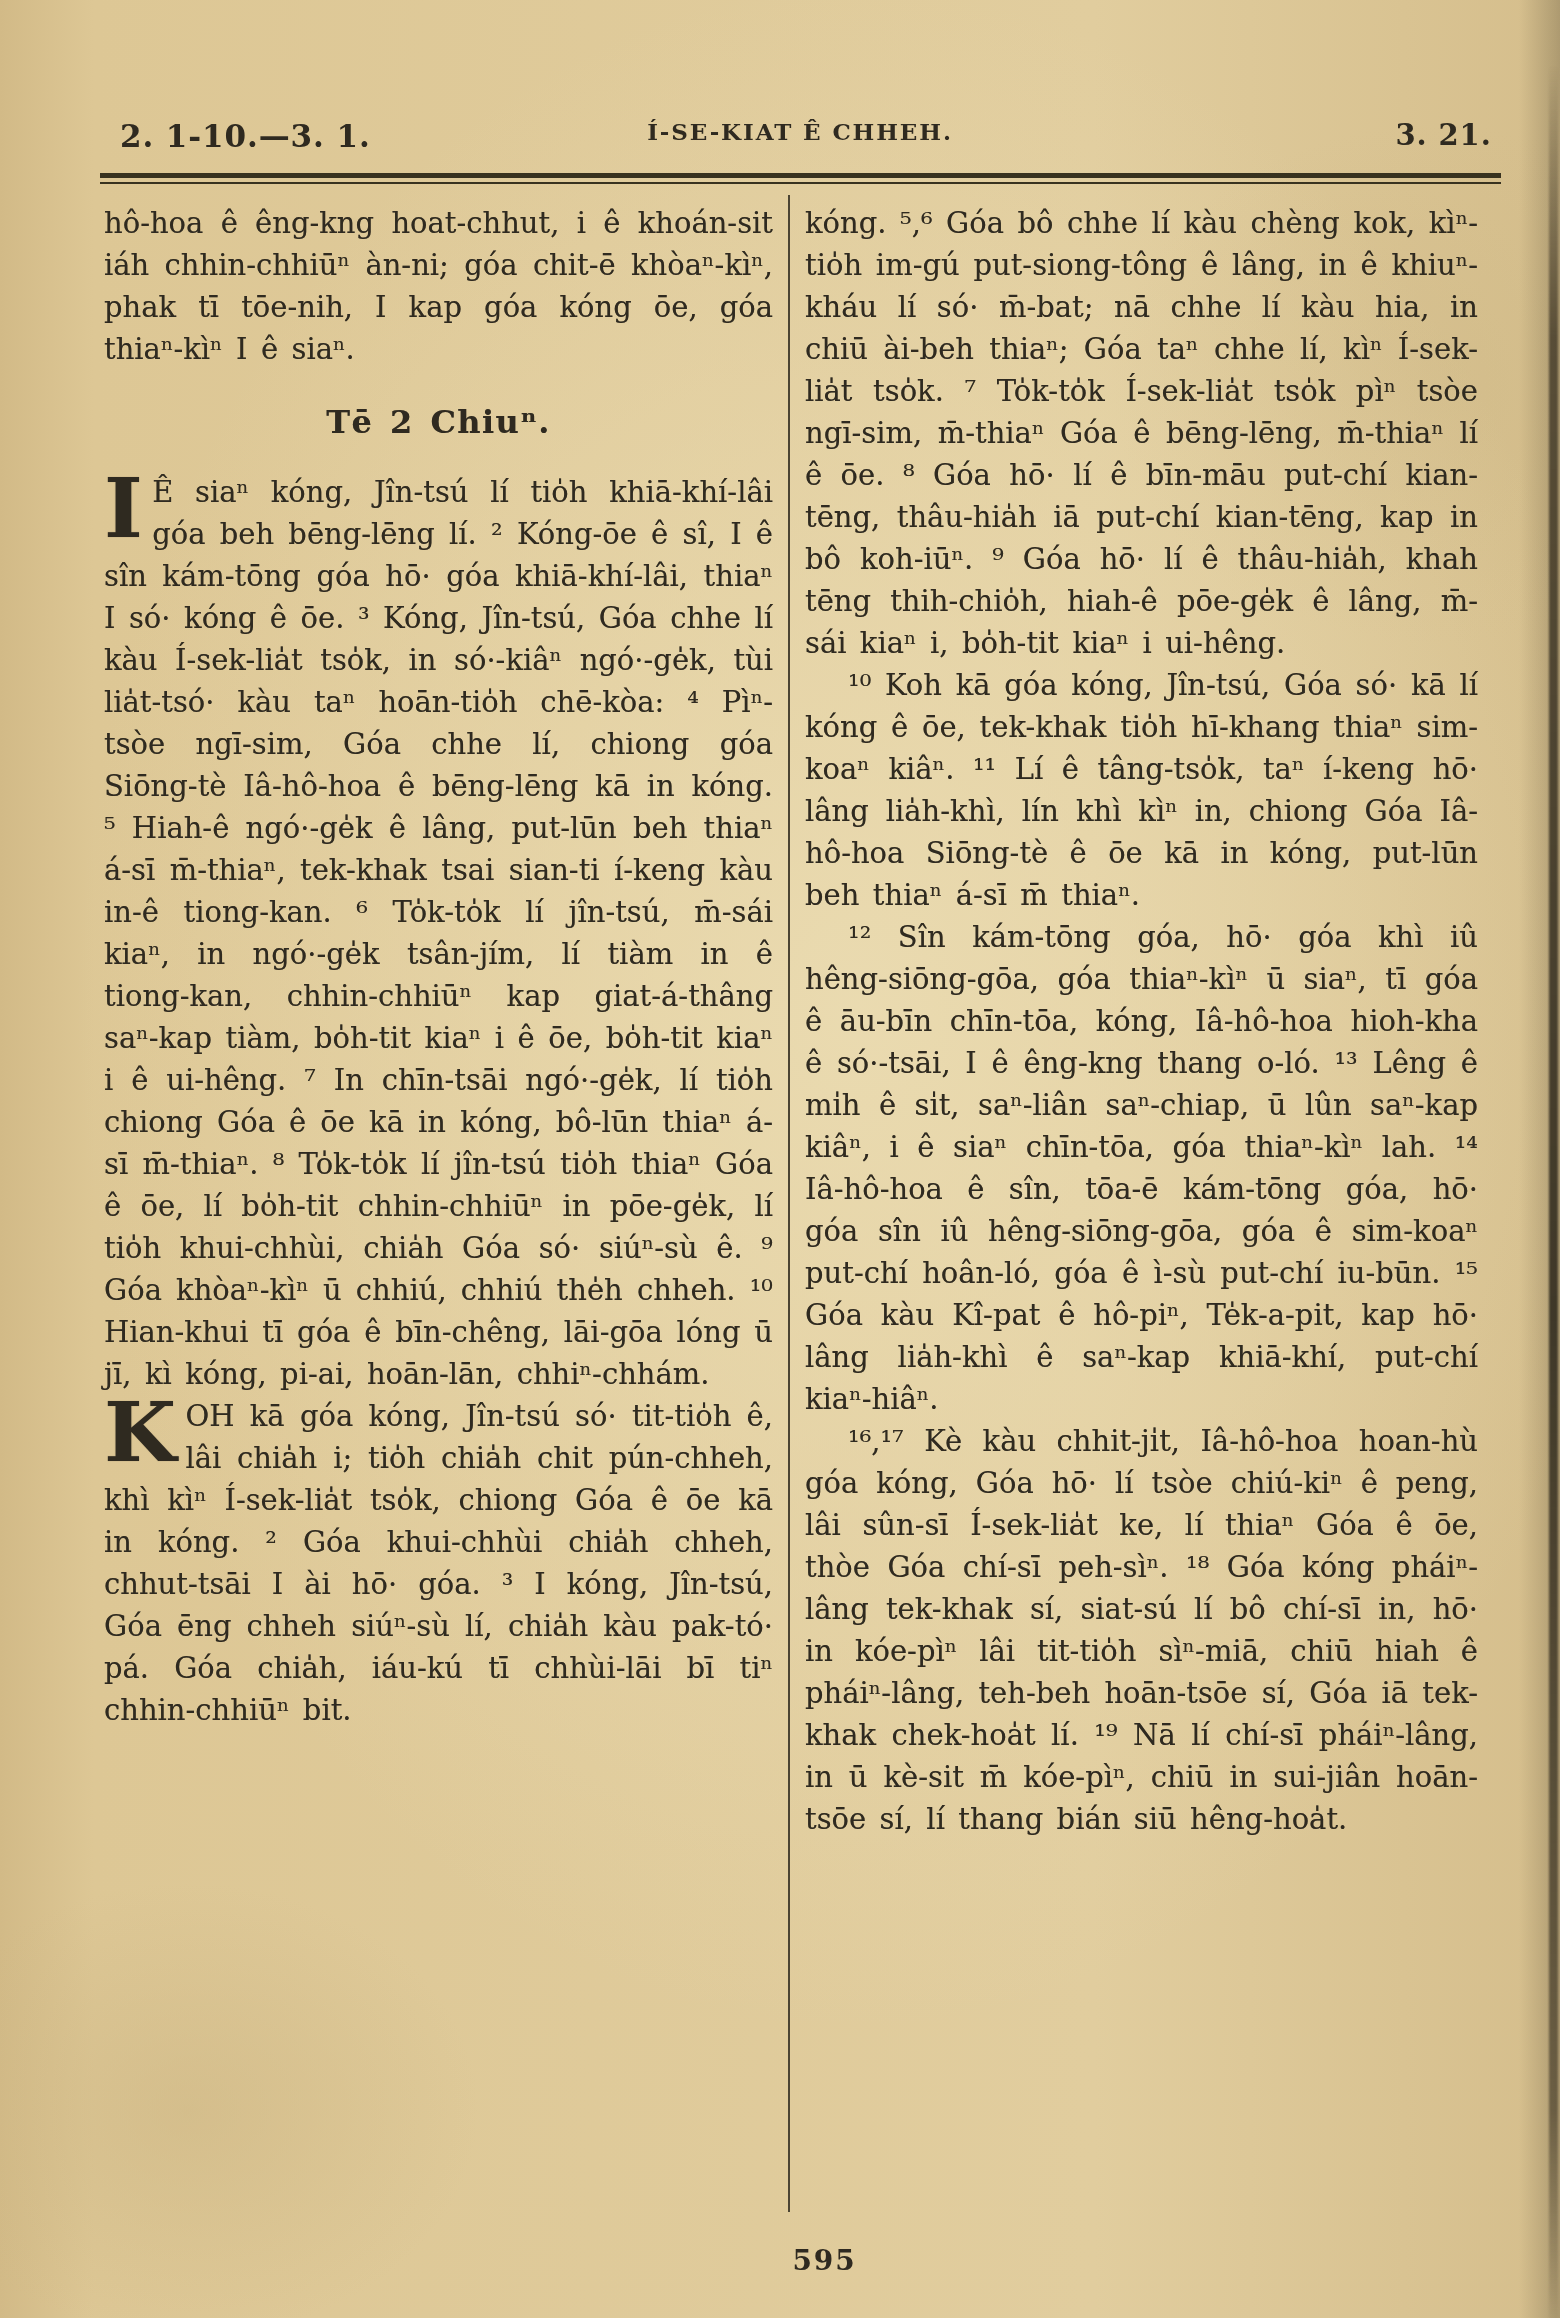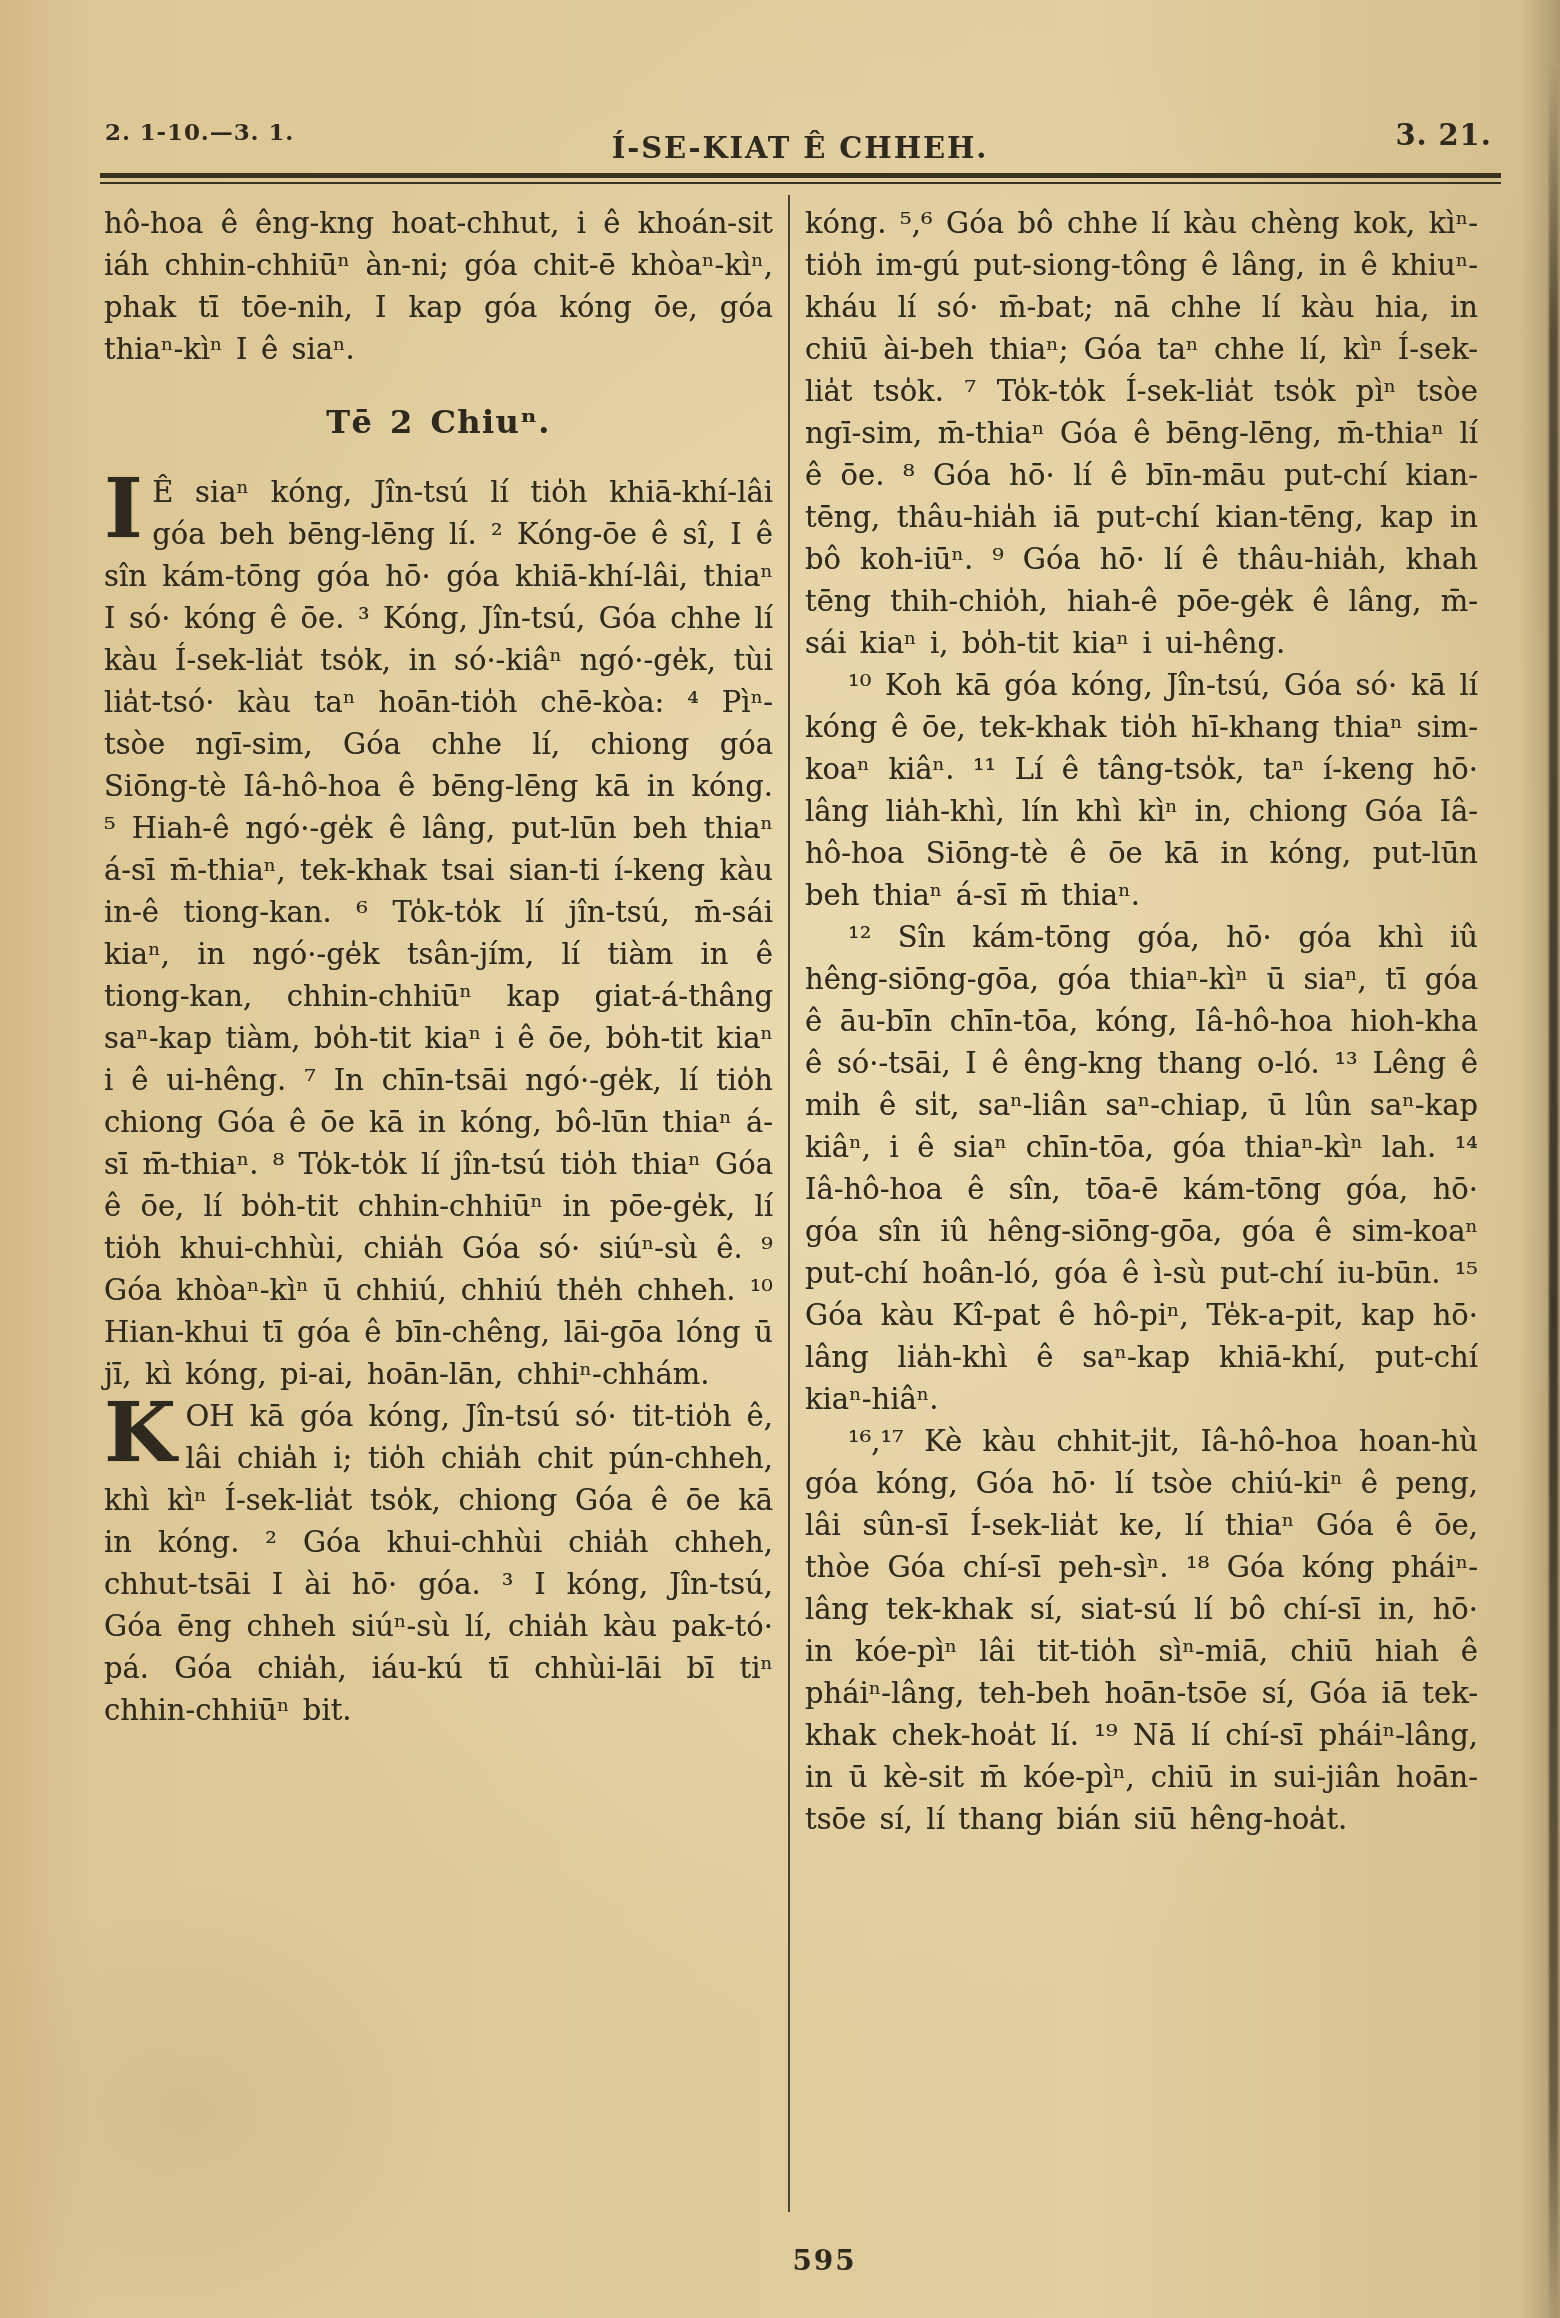--- a/index.html
+++ b/index.html
@@ -11,22 +11,22 @@
     background-image:
       radial-gradient(ellipse 1206px 1577px at 55% 42%, rgba(235,220,178,.9) 0%, rgba(235,220,178,0) 65%),
       radial-gradient(ellipse 417px 325px at 12% 88%, rgba(205,182,132,.55), rgba(205,182,132,0) 70%),
       radial-gradient(ellipse 464px 371px at 92% 16%, rgba(208,186,136,.5), rgba(208,186,136,0) 70%),
       linear-gradient(90deg,#d2ba87 0%,#ddc795 6%,#e1cd9e 70%,#d5be8c 100%);
     font-family:"DejaVu Serif","Liberation Serif",serif;
     color:#2f2a20;
   }
   
   .header{position:absolute;top:110px;left:100px;width:1400px;height:46px;font-weight:bold;}
-  .header .h-left{position:absolute;left:5px;top:8.3px;font-size:23px;letter-spacing:0.9px;}
-  .header .h-center{position:absolute;left:0;right:0;top:21px;text-align:center;font-size:29px;letter-spacing:1.9px;}
+  .header .h-left{position:absolute;left:20px;top:8.3px;font-size:31px;letter-spacing:0.9px;}
+  .header .h-center{position:absolute;left:0;right:0;top:8px;text-align:center;font-size:23px;letter-spacing:1.9px;}
   .header .h-right{position:absolute;right:8.3px;top:8.3px;font-size:29px;letter-spacing:0.9px;}
   .head-rule{
     position:absolute;top:173px;left:100px;width:1401px;height:11px;
     border-top:5.1px solid #38321f;border-bottom:2.8px solid #38321f;
     box-sizing:border-box;
   }
   
   .col{
     position:absolute;top:202px;width:669px;
     font-size:29px;line-height:42px;

